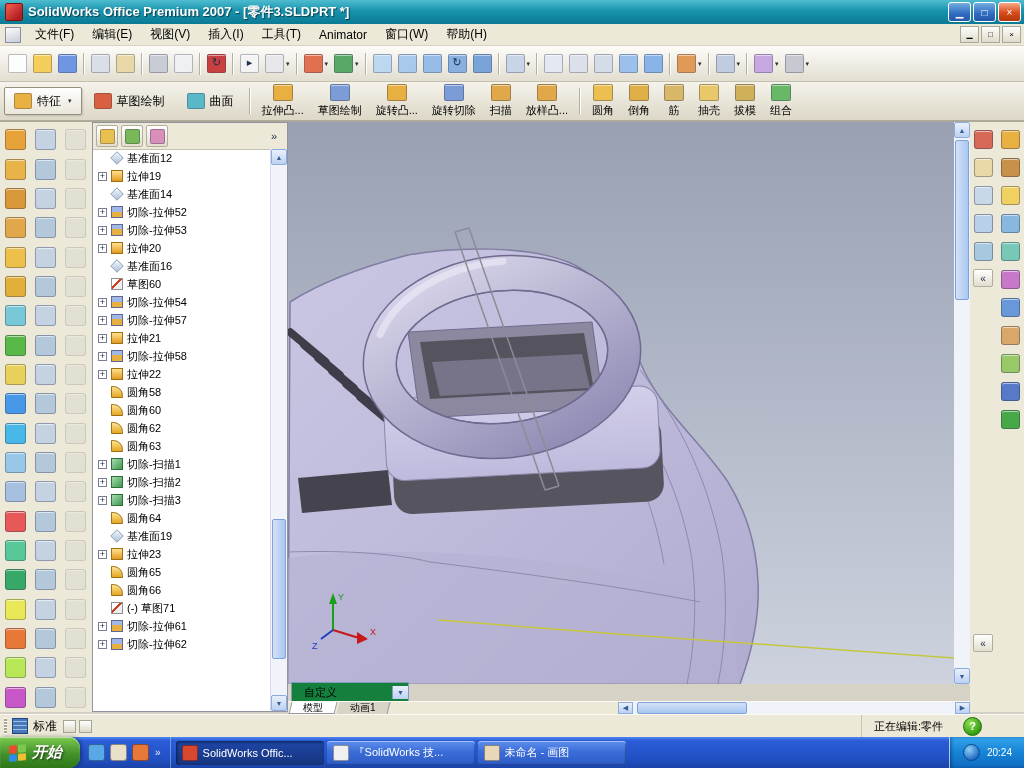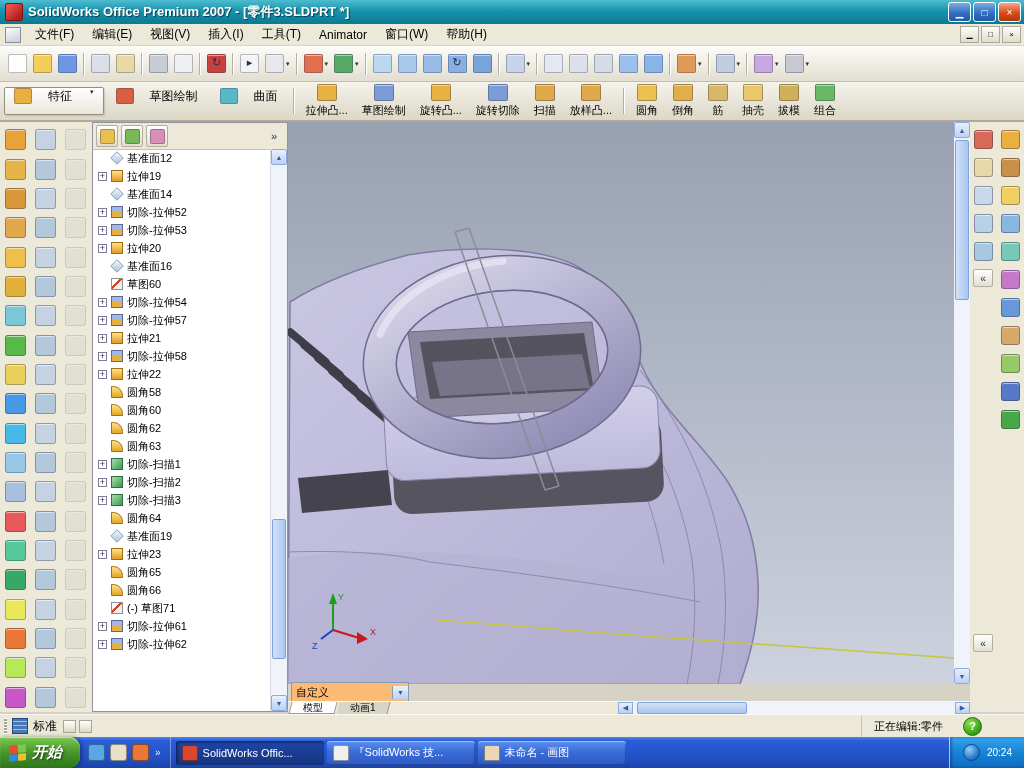--- a/index.html
+++ b/index.html
@@ -40,21 +40,21 @@
     font-size:11px;line-height:15px;text-align:center;color:#203050;flex:none;
     box-shadow:inset 0 1px 0 rgba(255,255,255,.5)}
   .dd{font-size:7px;color:#303030;margin-left:2px}
   .tb-sep{width:1px;height:22px;background:#B4B0A0;border-right:1px solid #fff;margin:0 3px;flex:none}
 
   
   #featurebar{position:absolute;left:0;top:82px;width:1024px;height:40px;box-sizing:border-box;
     background:linear-gradient(#F5F3EB,#DCD7C6);border-bottom:2px solid #AEAA9A;
     display:flex;align-items:stretch;padding:0 3px}
   .contents{display:contents}
-  .cmd-tab{display:flex;gap:16px;padding:0 9px;margin:5px 1px;border:1px solid transparent;font-size:12px}
+  .cmd-tab{display:flex;align-items:center;gap:5px;padding:0 9px;margin:5px 1px;border:1px solid transparent;font-size:12px}
   .cmd-tab .ic{width:16px;height:14px;border-radius:2px;border:1px solid rgba(60,60,80,.35)}
   .cmd-tab.active{background:linear-gradient(#FFFFFF,#EAE6DA);border:1px solid #948F7E;border-radius:2px;box-shadow:1px 1px 2px rgba(0,0,0,.15)}
   .big-btn{display:flex;flex-direction:column;align-items:center;justify-content:center;gap:2px;
     padding:2px 7px;font-size:11px;white-space:nowrap}
   .big-btn .ic{width:18px;height:15px;border-radius:2px;border:1px solid rgba(60,60,80,.4);
     box-shadow:inset 0 1px 0 rgba(255,255,255,.5)}
   .fb-sep{width:1px;background:#B4B0A0;border-right:1px solid #fff;margin:6px 4px;flex:none}
 
   
   #left-tools{position:absolute;left:0;top:122px;width:92px;height:590px;background:#ECE9D8;display:flex}
@@ -94,22 +94,22 @@
   .sb-thumb{position:absolute;left:1px;right:1px;border-radius:2px;
     background:linear-gradient(90deg,#D3E1F8,#A9C6F0);border:1px solid #7DA2DC;box-sizing:border-box}
 
   
   #viewport{position:absolute;left:288px;top:122px;width:682px;height:562px}
   #vp-svg{position:absolute;left:0;top:0}
   #vp-scroll{position:absolute;top:0;right:0;bottom:0;width:16px;background:#F0F4FA}
 
   #vp-combo-row{position:absolute;left:288px;top:684px;width:682px;height:17px;background:#D6D2C6;
     display:flex;align-items:center;padding-left:3px;box-sizing:border-box}
-  .combo{width:118px;height:22px;background:#fdba74;border:1px solid #7F9DB9;display:flex;align-items:center;
-    font-size:11px;padding-left:4px;box-sizing:border-box}
+  .combo{width:118px;height:22px;background:#15803d;border:1px solid #7F9DB9;display:flex;align-items:center;
+    font-size:11px;padding-left:12px;box-sizing:border-box}
   .combo .dd-btn{margin-left:auto;width:15px;height:13px;background:linear-gradient(#E9F0FC,#BCD1F1);
     border-left:1px solid #7F9DB9;font-size:7px;display:flex;align-items:center;justify-content:center;color:#3A5A96}
 
   #vp-tabs{position:absolute;left:288px;top:701px;width:682px;height:13px;background:#ECE9D8;
     display:flex;align-items:stretch;font-size:10px;border-top:1px solid #FBF9F2;box-sizing:border-box}
   .vp-tab{padding:0 12px;display:flex;align-items:center;border-right:1px solid #9A96A6;background:#D8D4C6;
     transform:skewX(-14deg);margin-left:2px}
   .vp-tab span{transform:skewX(14deg)}
   .vp-tab.active{background:#FFFFFF;border:1px solid #9A96A6;border-top:none}
   #hscroll{margin-left:auto;width:352px;display:flex;align-items:stretch}

